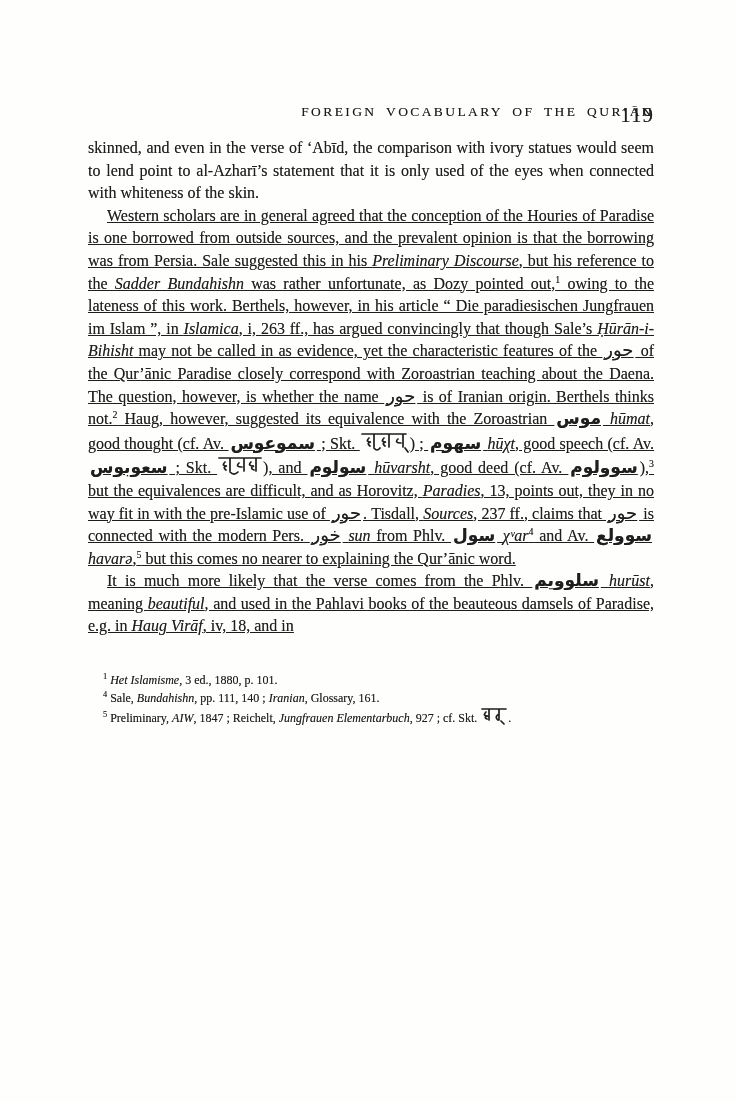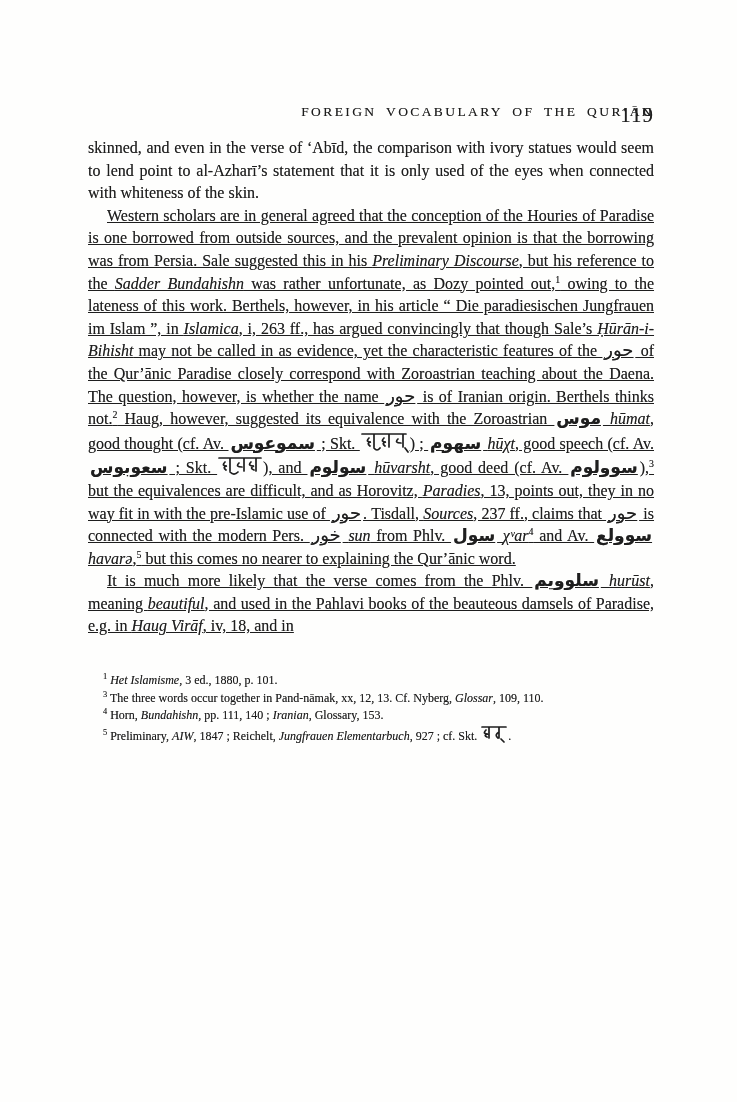--- a/index.html
+++ b/index.html
@@ -53,21 +53,20 @@
         <p class="indent"><span>Western scholars are in general agreed that the conception of the Houries of Paradise is one borrowed from outside sources, and the prevalent opinion is that the borrowing was from Persia. Sale suggested this in his </span><span class="i">Preliminary Discourse</span><span>, but his reference to the </span><span class="i">Sadder Bundahishn</span><span> was rather unfortunate, as Dozy pointed out,</span><sup>1</sup><span> owing to the lateness of this work.  Berthels, however, in his article “ Die paradiesischen Jungfrauen im Islam ”, in </span><span class="i">Islamica</span><span>, i, 263 ff., has argued convincingly that though Sale’s </span><span class="i">Ḥūrān-i-Bihisht</span><span> may not be called in as evidence, yet the characteristic features of the </span><span class="ar">حور</span><span> of the Qur’ānic Paradise closely correspond with Zoroastrian teaching about the Daena.  The question, however, is whether the name </span><span class="ar">حور</span><span> is of Iranian origin.  Berthels thinks not.</span><sup>2</sup><span>  Haug, however, suggested its equivalence with the Zoroastrian </span><span class="gl">موس</span><span> </span><span class="i">hūmat</span><span>, good thought (cf. Av. </span><span class="gl">سموعوس</span><span> ; Skt. </span><svg width="48" height="22" viewBox="0 0 48 22" class="dv">
             <path d="M1 3 H45 M13 3 V16 M8 7 Q4 11 10 11 Q5 12 9 15 M13 17 Q16 21 19 17 M28 3 V16 M23 7 Q19 11 25 11 Q20 12 24 15 M42 3 V16 M37 8 Q33 12 40 12 M44 17 L47 21"></path>
           </svg><span>) ; </span><span class="gl">سهوم</span><span> </span><span class="i">hūχt</span><span>, good speech (cf. Av. </span><span class="gl">سعوبوس</span><span> ; Skt. </span><svg width="44" height="22" viewBox="0 0 44 22" class="dv">
             <path d="M1 3 H43 M12 3 V16 M7 7 Q3 11 9 11 Q4 12 8 15 M12 17 Q16 21 20 17 M26 3 V16 M21 8 Q17 12 24 12 M38 3 V16 M33 7 Q29 11 36 11 Q31 13 36 15"></path>
           </svg><span>), and </span><span class="gl">سولوم</span><span> </span><span class="i">hūvarsht</span><span>, good deed (cf. Av. </span><span class="gl">سوولوم</span><span>),</span><sup>3</sup><span> but the equivalences are difficult, and as Horovitz, </span><span class="i">Paradies</span><span>, 13, points out, they in no way fit in with the pre-Islamic use of </span><span class="ar">حور</span><span>.  Tisdall, </span><span class="i">Sources</span><span>, 237 ff., claims that </span><span class="ar">حور</span><span> is connected with the modern Pers. </span><span class="ar">خور</span><span> </span><span class="i">sun</span><span> from Phlv. </span><span class="gl">سول</span><span> </span><span class="i">χᵛar</span><sup>4</sup><span> and Av. </span><span class="gl">سوولع</span><span> </span><span class="i">havarə</span><span>,</span><sup>5</sup><span> but this comes no nearer to explaining the Qur’ānic word.</span></p>
         <p class="indent"><span>It is much more likely that the verse comes from the Phlv. </span><span class="gl">سلوويم</span><span> </span><span class="i">hurūst</span><span>, meaning </span><span class="i">beautiful</span><span>, and used in the Pahlavi books of the beauteous damsels of Paradise, e.g. in </span><span class="i">Haug Virāf</span><span>, iv, 18, and in</span></p>
       </div>
 
     <div class="footnotes" id="foots">
         <p class="fn"><sup>1</sup> <span class="i">Het Islamisme</span><span>, 3 ed., 1880, p. 101.</span></p>
-        <p class="fn"><sup>3</sup> <span>The three words occur together in Pand-nāmak, xx, 12, 13. Cf. Nyberg, </span><span class="i">Glossar</span><span>, 109, 110.</span></p>
-        <p class="fn"><sup>4</sup> <span>Horn, </span><span class="i">Bundahishn</span><span>, pp. 111, 140 ; </span><span class="i">Iranian</span><span>, Glossary, 153.</span></p>
+        <p class="fn"><sup>4</sup> <span>Sale, </span><span class="i">Bundahishn</span><span>, pp. 111, 140 ; </span><span class="i">Iranian</span><span>, Glossary, 161.</span></p>
         <p class="fn"><sup>5</sup> <span>Preliminary, </span><span class="i">AIW</span><span>, 1847 ; Reichelt, </span><span class="i">Jungfrauen Elementarbuch</span><span>, 927 ; cf. Skt. </span><svg width="26" height="18" viewBox="0 0 26 18" class="dv">
             <path d="M1 2 H25 M8 2 V13 M5 5 Q1 9 7 9 Q2 10 6 12 M18 2 V13 M18 7 Q13 10 17 13 M20 14 L23 17"></path>
           </svg><span>.</span></p>
       </div>
 
   </div>
 </div>
 
 </body></html>

